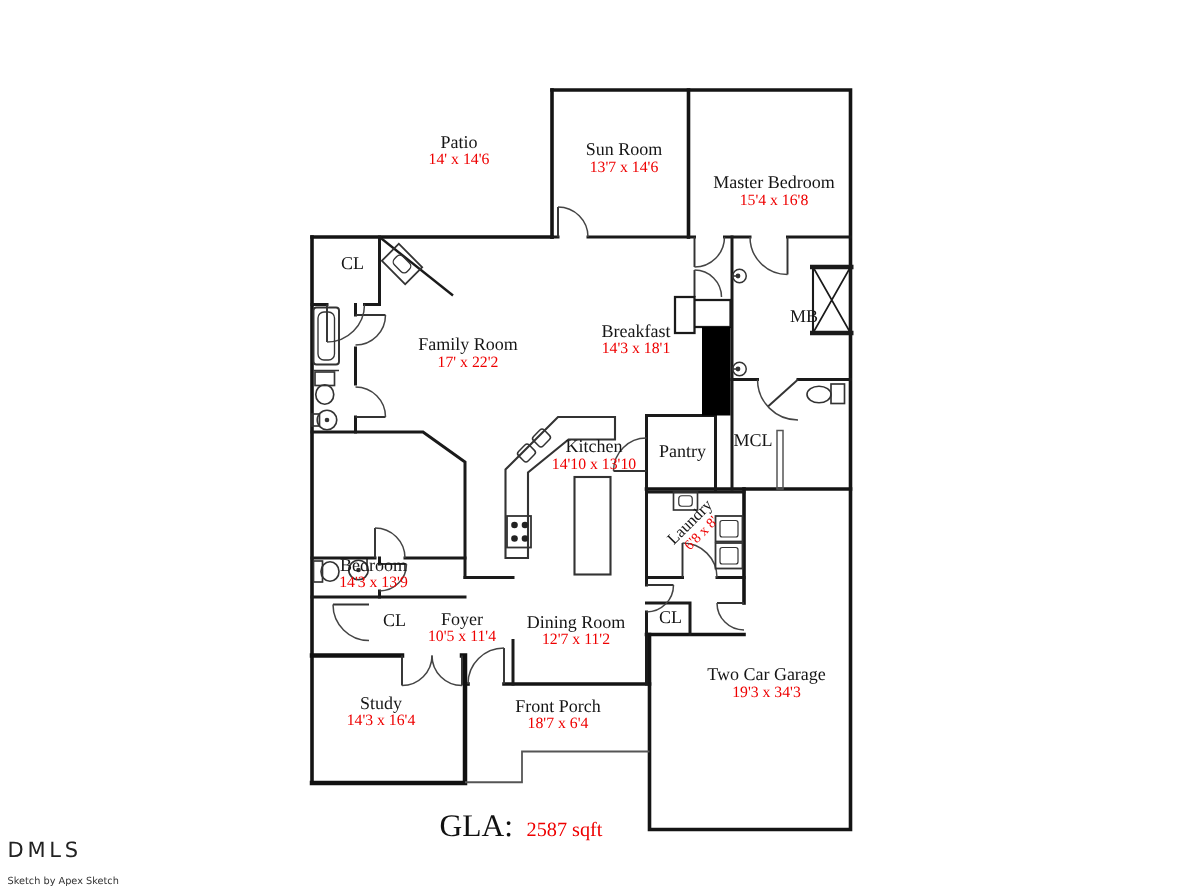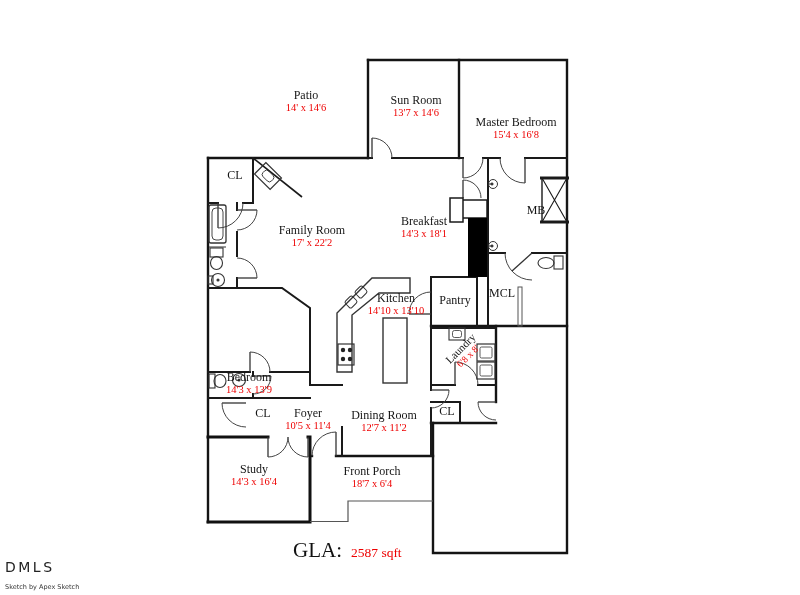--- a/index.html
+++ b/index.html
@@ -249,20 +249,24 @@
     <span class="nm">CL</span>
   </div>
   <div class="room" style="left:372px;top:477px;">
     <span class="nm">Front Porch</span>
     <span class="dims">18'7 x 6'4</span>
   </div>
   <div class="room" style="left:254px;top:475px;">
     <span class="nm">Study</span>
     <span class="dims">14'3 x 16'4</span>
   </div>
+  <div class="room" style="left:511px;top:456px;">
+    <span class="nm">Two Car Garage</span>
+    <span class="dims">19'3 x 34'3</span>
+  </div>
 
   <div id="gla">
     <span class="gl">GLA:</span><span class="gv">2587 sqft</span>
   </div>
   <div id="logo">DMLS</div>
   <div id="credit">Sketch by Apex Sketch</div>
 
 </div>
 
 </body></html>

